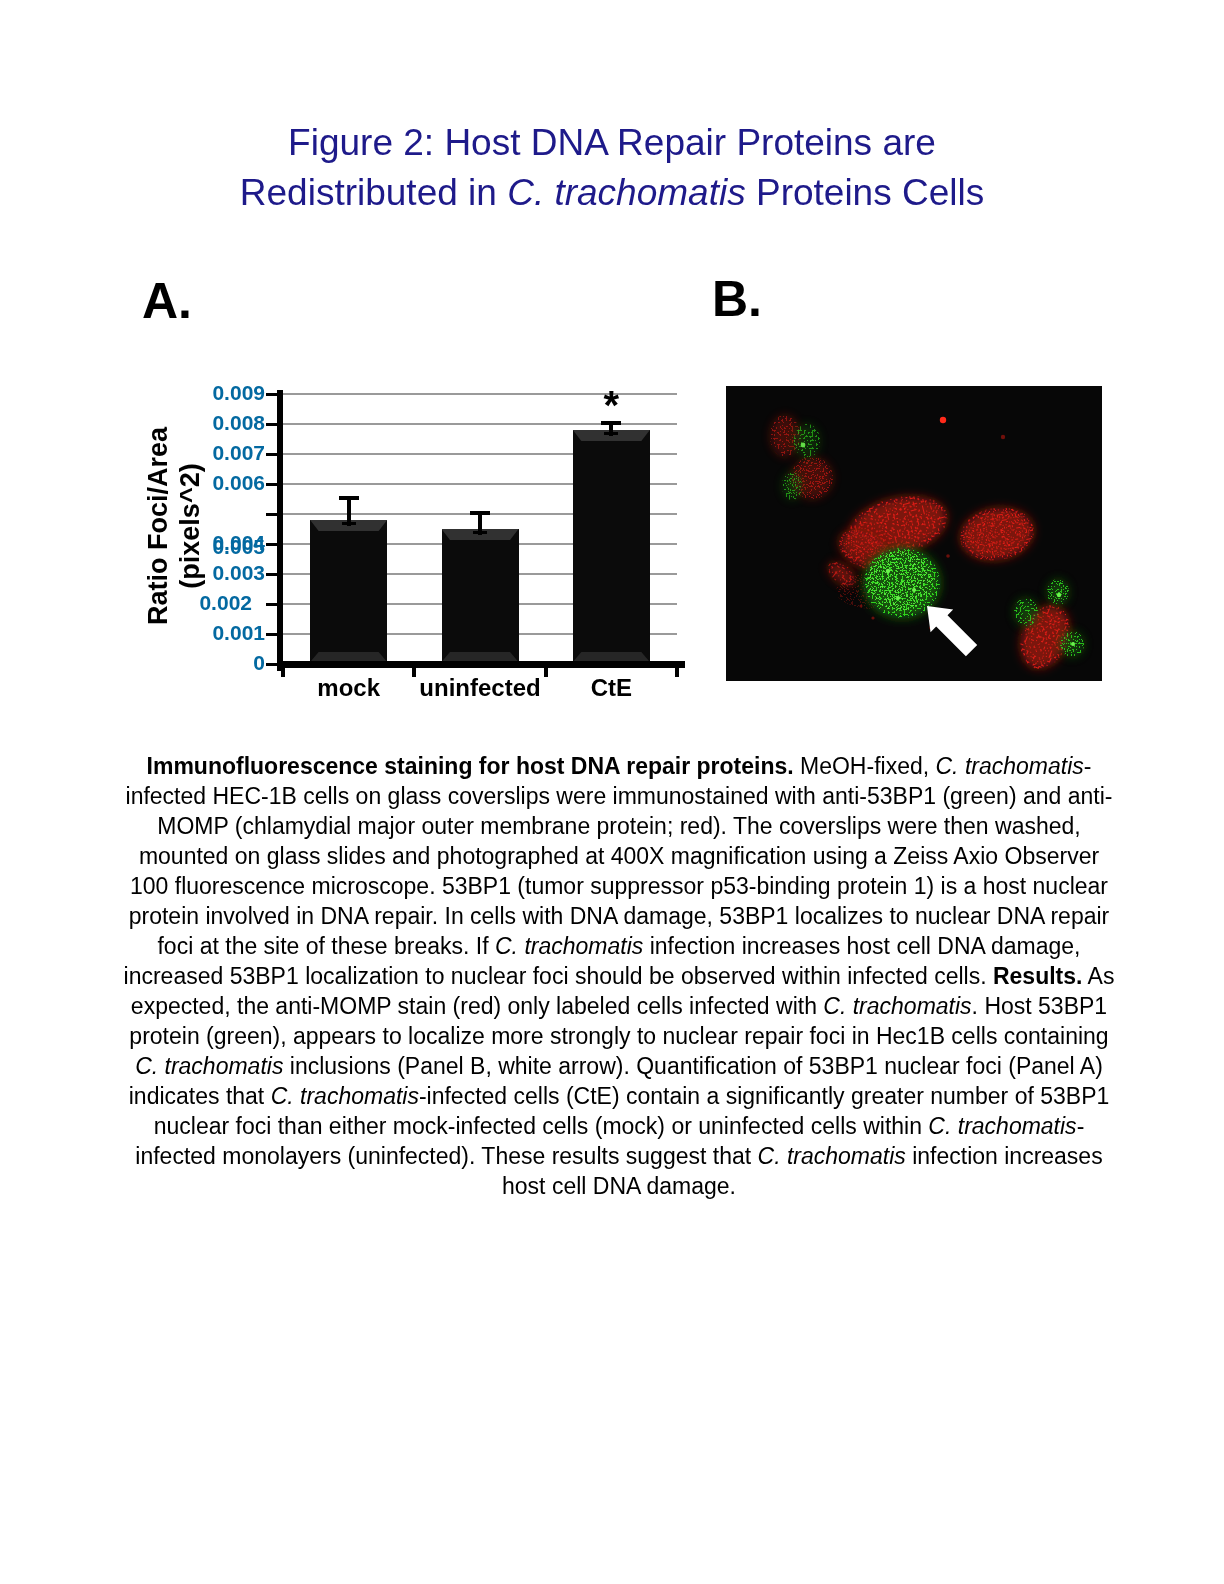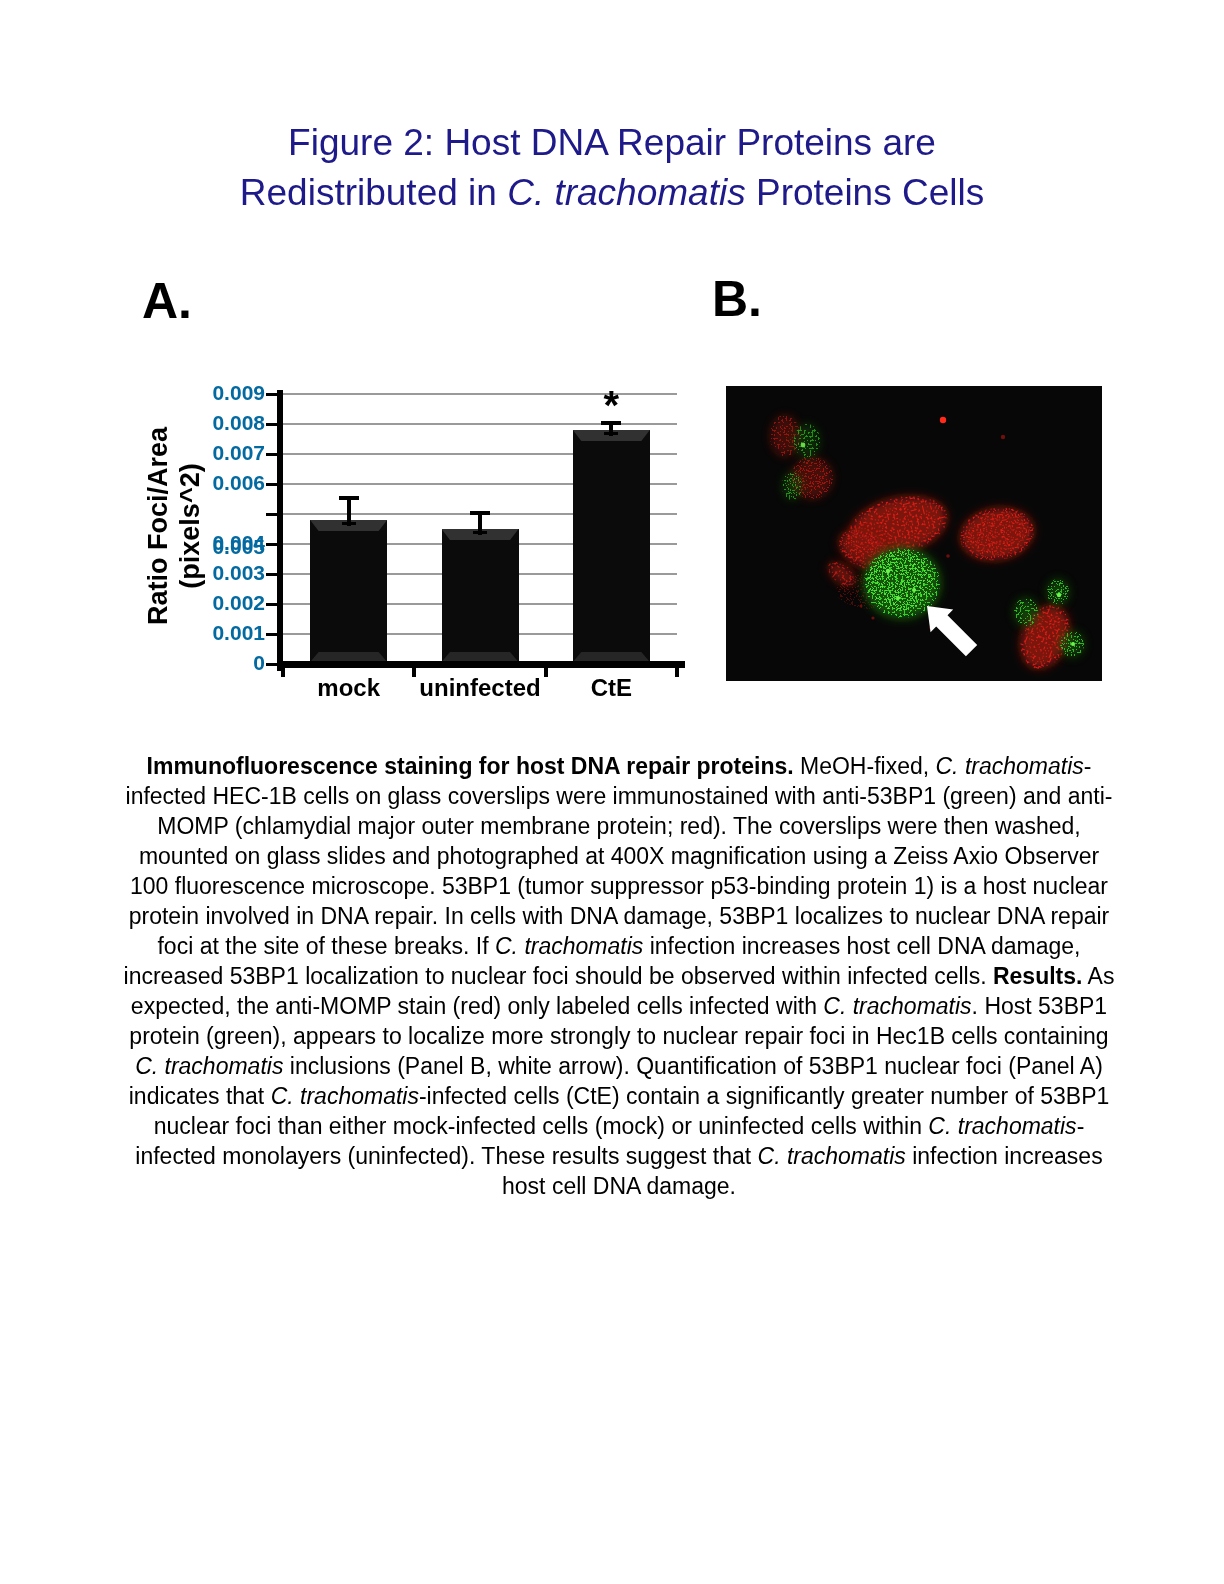--- a/index.html
+++ b/index.html
@@ -58,21 +58,21 @@
   </div>
 
   <div id="chart-layer">
       <div class="axisline" style="left: 266px; top: 663px; width: 11px; height: 3px;"></div>
       <div class="yticklabel" style="left: 185px; top: 651px; width: 80px;">0</div>
       <div class="gridline" style="left: 283px; top: 633px; width: 394px; height: 2px;"></div>
       <div class="axisline" style="left: 266px; top: 633px; width: 11px; height: 3px;"></div>
       <div class="yticklabel" style="left: 185px; top: 621px; width: 80px;">0.001</div>
       <div class="gridline" style="left: 283px; top: 603px; width: 394px; height: 2px;"></div>
       <div class="axisline" style="left: 266px; top: 603px; width: 11px; height: 3px;"></div>
-      <div class="yticklabel" style="left: 185px; top: 591px; width: 80px;">0.002</div>
+      <div class="yticklabel" style="left: 172px; top: 591px; width: 80px;">0.002</div>
       <div class="gridline" style="left: 283px; top: 573px; width: 394px; height: 2px;"></div>
       <div class="axisline" style="left: 266px; top: 573px; width: 11px; height: 3px;"></div>
       <div class="yticklabel" style="left: 185px; top: 561px; width: 80px;">0.003</div>
       <div class="gridline" style="left: 283px; top: 543px; width: 394px; height: 2px;"></div>
       <div class="axisline" style="left: 266px; top: 543px; width: 11px; height: 3px;"></div>
       <div class="yticklabel" style="left: 185px; top: 531px; width: 80px;">0.004</div>
       <div class="gridline" style="left: 283px; top: 513px; width: 394px; height: 2px;"></div>
       <div class="axisline" style="left: 266px; top: 513px; width: 11px; height: 3px;"></div>
       <div class="yticklabel" style="left: 185px; top: 501px; width: 80px; margin-top: 34px;">0.005</div>
       <div class="gridline" style="left: 283px; top: 483px; width: 394px; height: 2px;"></div>

